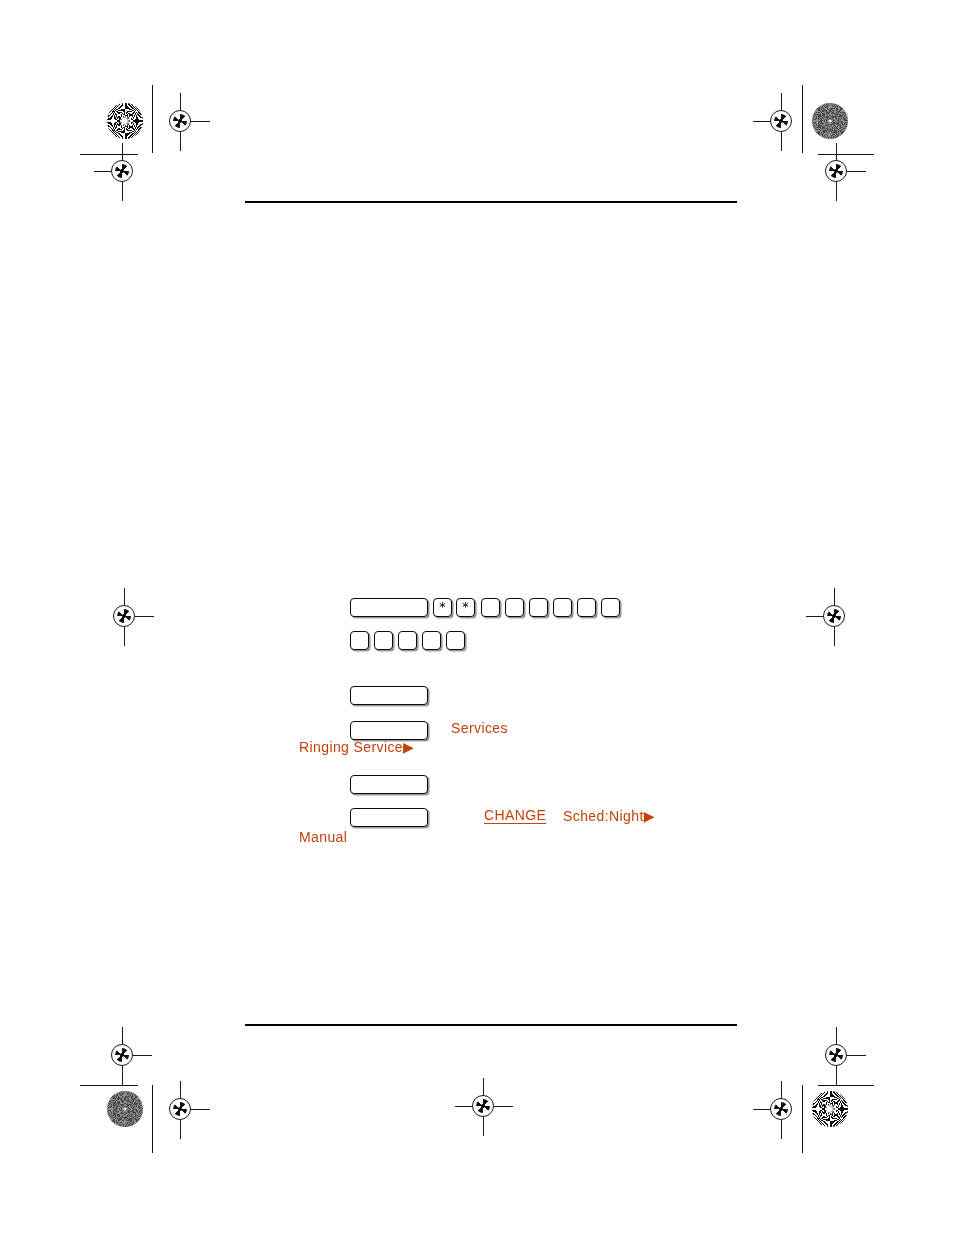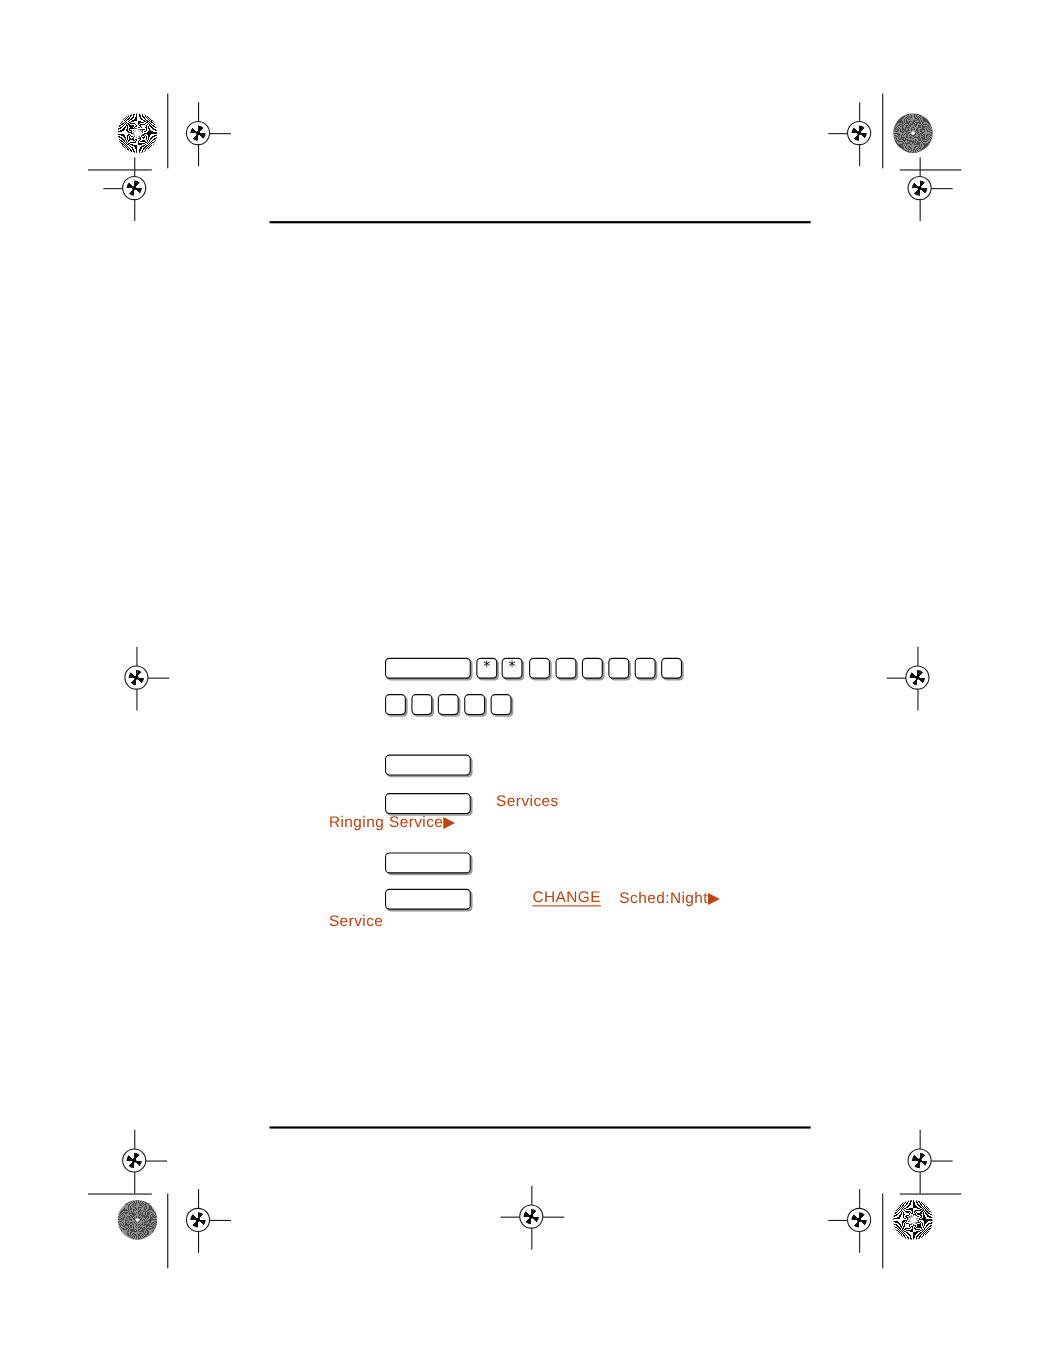--- a/index.html
+++ b/index.html
@@ -273,16 +273,16 @@
   </div>
 
   <div>
     <div class="keybox" style="left:350px; top:775px; width:78px; height:19px;"></div>
     <div class="lcd" style="left:563px; top:775px;margin-top:34px;">Sched:Night▶</div>
   </div>
 
   <div>
     <div class="keybox" style="left:350px; top:808px; width:78px; height:19px;"></div>
     <div class="lcd u" style="left:484px; top:808px;">CHANGE</div>
-    <div class="lcd" style="left:299px; top:830px;">Service</div>
+    <div class="lcd" style="left:299px; top:830px;">Manual</div>
   </div>
 
 </div>
 
 </body></html>

